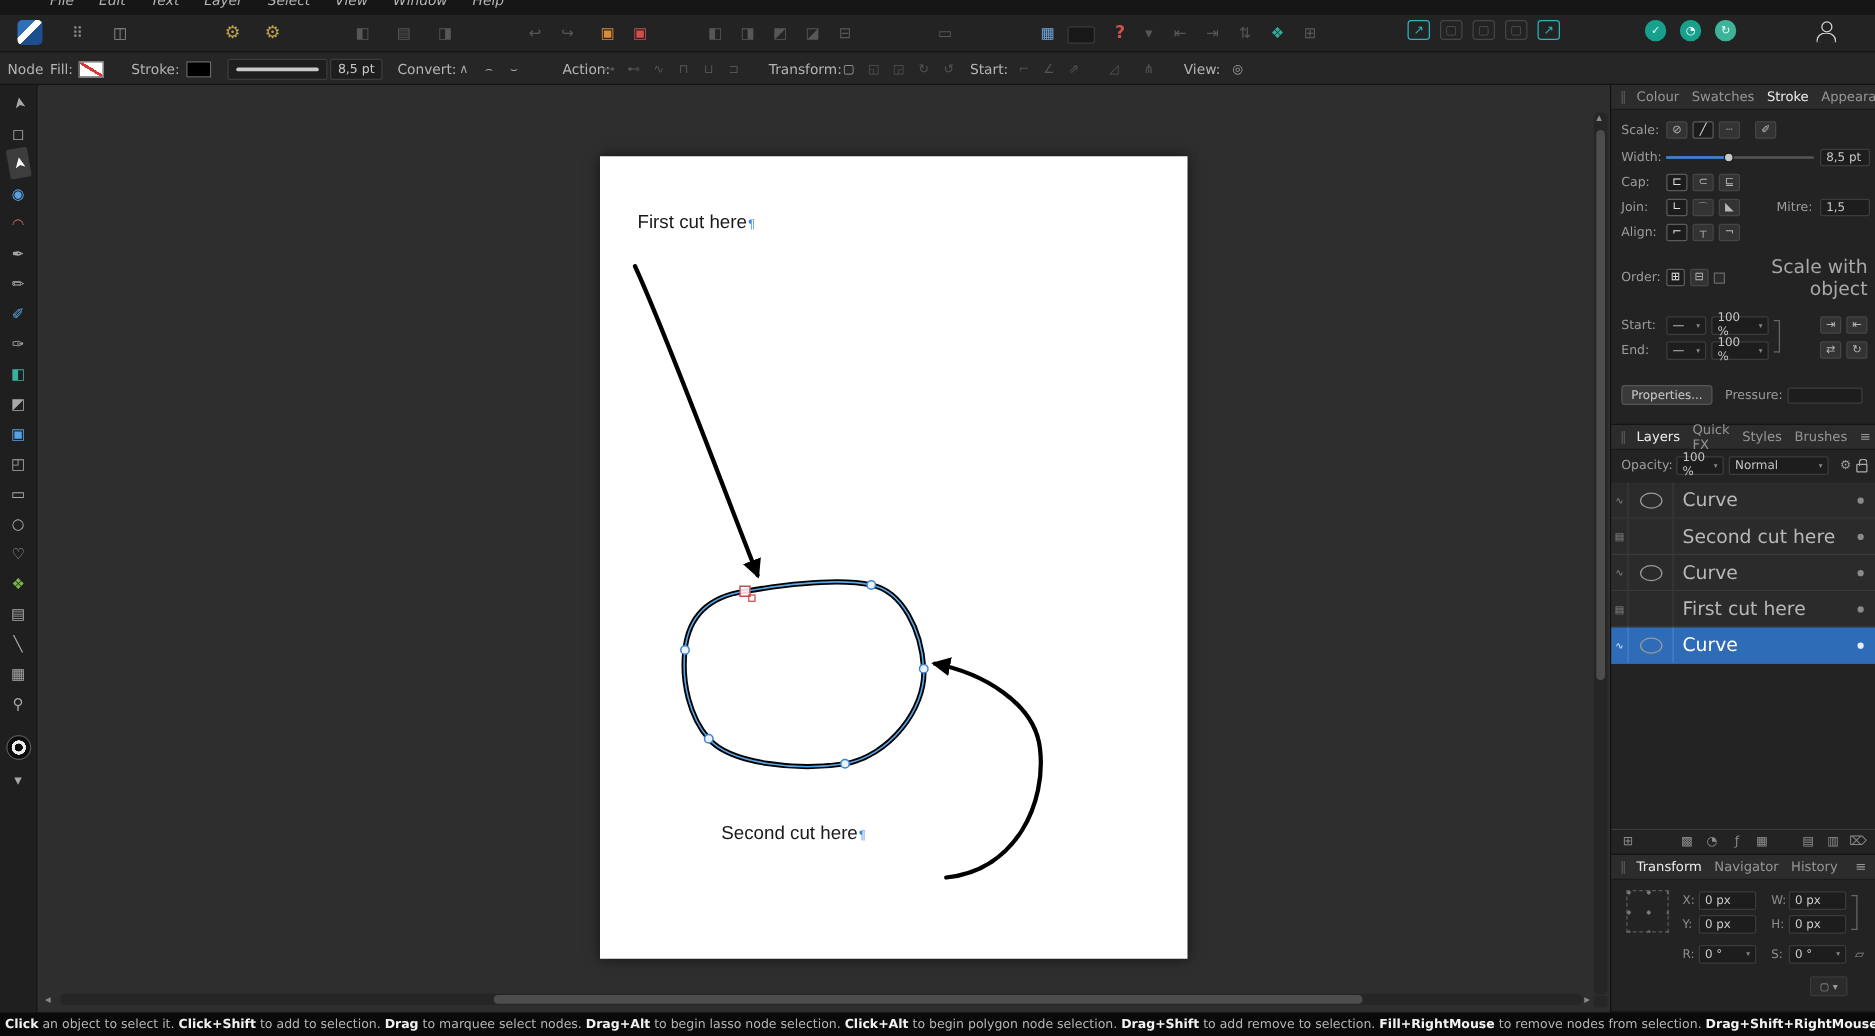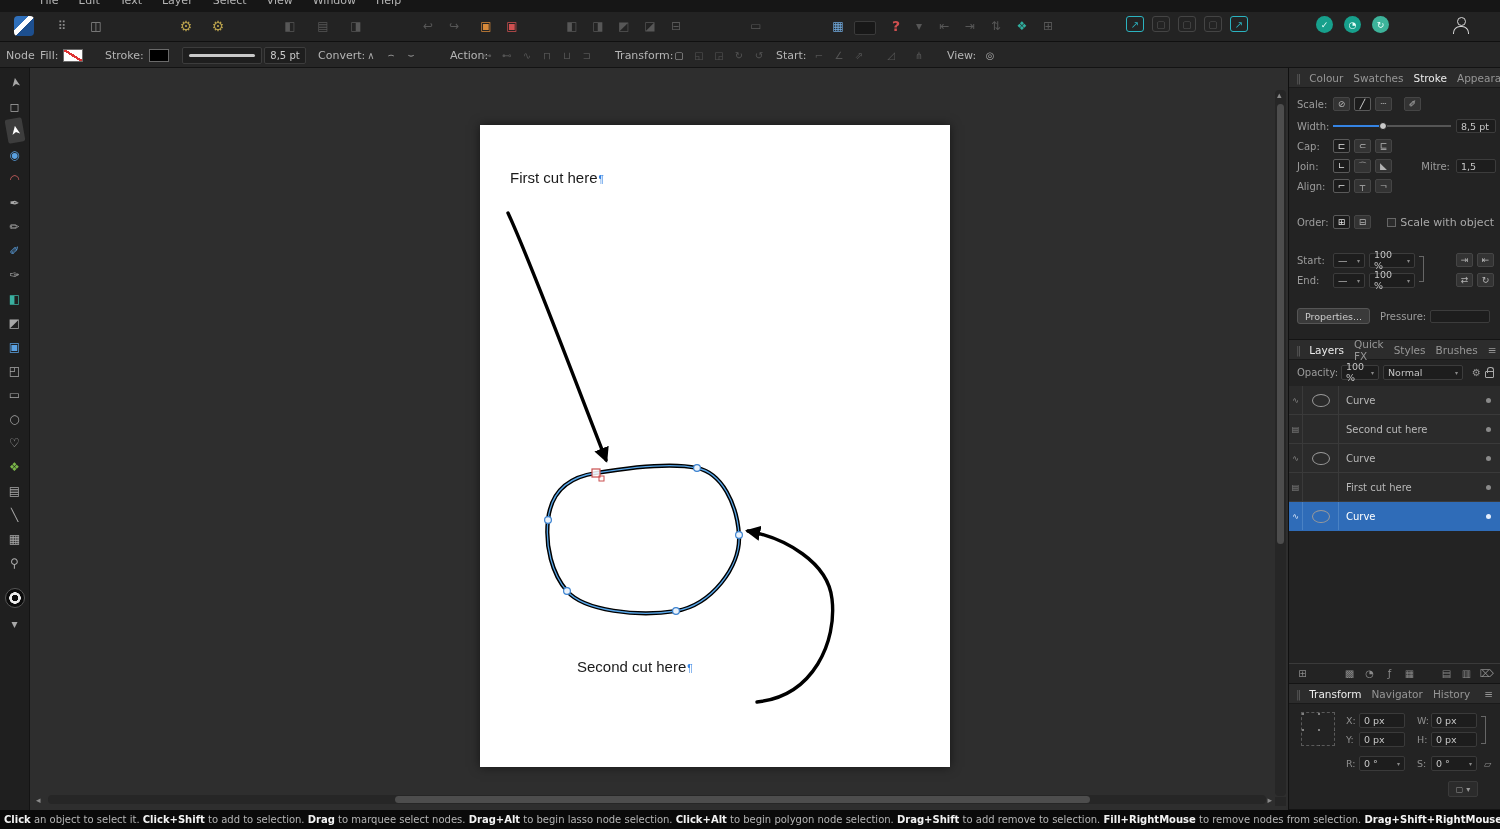--- a/index.html
+++ b/index.html
@@ -1,20 +1,20 @@
 <!DOCTYPE html>
 <html><head>
 <meta charset="utf-8">
 <style>
   * { margin:0; padding:0; box-sizing:border-box; }
   html,body { width:1500px; height:829px; overflow:hidden; }
   body { background:#1e1e1e; font-family:"DejaVu Sans",sans-serif; color:#c9c9c9; cursor:default; position:relative; }
 
   
-  #menubar { position:absolute; left:0; top:0; width:1500px; height:12px; background:#161616; overflow:hidden; display:flex; gap:20px; padding-left:40px; }
+  #menubar { position:absolute; left:0; top:0; width:1500px; height:12px; background:#161616; overflow:hidden; display:flex; gap:20px; padding-left:40px;font-style:italic; }
   #menubar .mitem { font-size:11px; color:#b5b5b5; line-height:14px; margin-top:-6px; }
 
   
   #toolbar { position:absolute; left:0; top:12px; width:1500px; height:30px; background:#232323; border-bottom:1px solid #101010; }
   .tgroup { position:absolute; top:4px; display:flex; gap:6px; align-items:center; }
   .tbtn { width:20px; height:20px; display:flex; align-items:center; justify-content:center; font-size:12px; color:#8f8f8f; border-radius:3px; }
   .tbtn.dim { color:#575757; }
   .tbtn.gold { color:#b9a14c; font-size:14px; }
   .tbtn.orange { color:#d98a3a; }
   .tbtn.red { color:#cf5050; }
@@ -82,35 +82,35 @@
   .row { position:absolute; left:0; right:0; display:flex; align-items:center; padding-left:8px; gap:4px; height:16px; }
   .lbl { color:#9c9c9c; font-size:10px; width:32px; flex:none; }
   .sbtn { width:17px; height:14px; border:1px solid #454545; background:#333; border-radius:2px; display:flex; align-items:center; justify-content:center; font-size:9px; color:#b5b5b5; }
   .sbtn.pressed { background:#1c1c1c; border-color:#5a5a5a; color:#e0e0e0; }
   .valbox { margin-left:auto; margin-right:4px; width:40px; height:14px; background:#1d1d1d; border:1px solid #3c3c3c; border-radius:2px; display:flex; align-items:center; padding:0 4px; font-size:9.5px; color:#c8c8c8; }
   .slider { position:relative; width:118px; height:14px; flex:none; }
   .slider .track { position:absolute; top:6px; left:0; right:0; height:2px; background:#555; }
   .slider .fill { position:absolute; top:6px; left:0; width:42%; height:2px; background:#3584e4; }
   .slider .knob { position:absolute; top:3px; left:calc(42% - 4px); width:8px; height:8px; border-radius:50%; background:#c9c9c9; border:1px solid #1a1a1a; }
   .chk { width:9px; height:9px; border:1px solid #666; background:#2b2b2b; flex:none; }
-  .chklbl { font-size:11px; color:#a8a8a8; }
+  .chklbl { font-size:15px; color:#a8a8a8;text-align:right; }
   .dd { height:15px; background:#1d1d1d; border:1px solid #3c3c3c; border-radius:2px; display:flex; align-items:center; padding:0 4px; font-size:9.5px; color:#c5c5c5; gap:3px; }
   .dd .chev { margin-left:auto; font-size:6px; color:#888; }
   .bracket { position:absolute; width:5px; border-top:1px solid #666; border-right:1px solid #666; border-bottom:1px solid #666; }
   .propbtn { height:16px; padding:0 7px; background:#3a3a3a; border:1px solid #555; border-radius:3px; font-size:9.5px; color:#ccc; display:flex; align-items:center; }
   .inputbox { width:60px; height:13px; background:#1d1d1d; border:1px solid #3c3c3c; border-radius:2px; }
   .padlock { width:9px; height:7px; border:1px solid #aaa; position:relative; margin-top:4px; border-radius:1px; }
   .padlock::before { content:""; position:absolute; top:-5px; left:1px; width:5px; height:5px; border:1px solid #aaa; border-bottom:none; border-radius:3px 3px 0 0; }
 
   
   .lrow { height:29px; display:flex; align-items:stretch; background:#2b2b2b; border-bottom:1px solid #3a3a3a; }
   .lrow .strip { width:14px; display:flex; align-items:center; justify-content:center; font-size:8px; color:#8a8a8a; border-right:1px solid #3a3a3a; }
   .lrow .thumb { width:36px; border-right:1px solid #3a3a3a; display:flex; align-items:center; justify-content:center; }
   .tcurve { width:18px; height:13px; border:1px solid #9a9a9a; border-radius:50%; }
-  .lrow .nm { flex:1; display:flex; align-items:center; padding-left:7px; font-size:10px; color:#b8b8b8; }
+  .lrow .nm { flex:1; display:flex; align-items:center; padding-left:7px; font-size:15px; color:#b8b8b8; }
   .lrow .vdot { width:5px; height:5px; border-radius:50%; background:#8a8a8a; align-self:center; margin-right:9px; flex:none; }
   .lrow.sel { background:#2f6cb8; border-bottom-color:#2f6cb8; }
   .lrow.sel .nm { color:#fff; }
   .lrow.sel .strip { color:#e4eefc; border-right-color:#4a82c4; }
   .lrow.sel .thumb { border-right-color:#4a82c4; }
   .lrow.sel .vdot { background:#e4eefc; }
   .lfooter { position:absolute; left:0; right:0; bottom:0; height:20px; border-top:1px solid #3a3a3a; display:flex; align-items:center; padding:0 7px; gap:7px; font-size:10px; color:#8a8a8a; }
   .lfooter .sp { flex:1; }
   .ficon { display:flex; align-items:center; justify-content:center; width:13px; }
 

